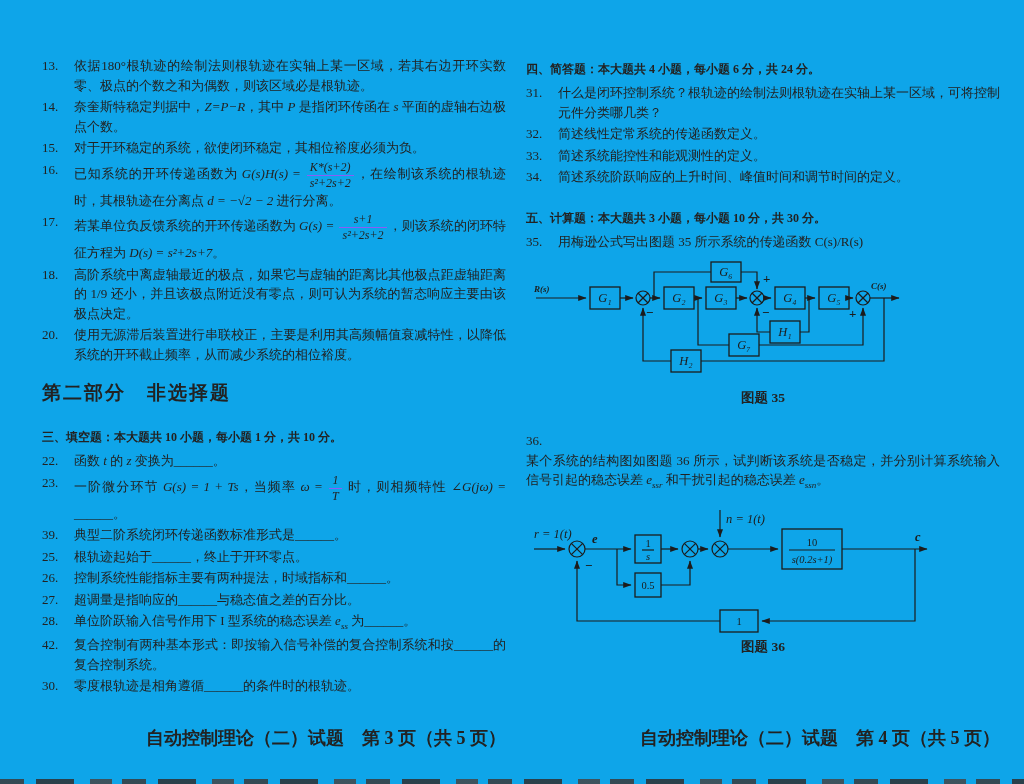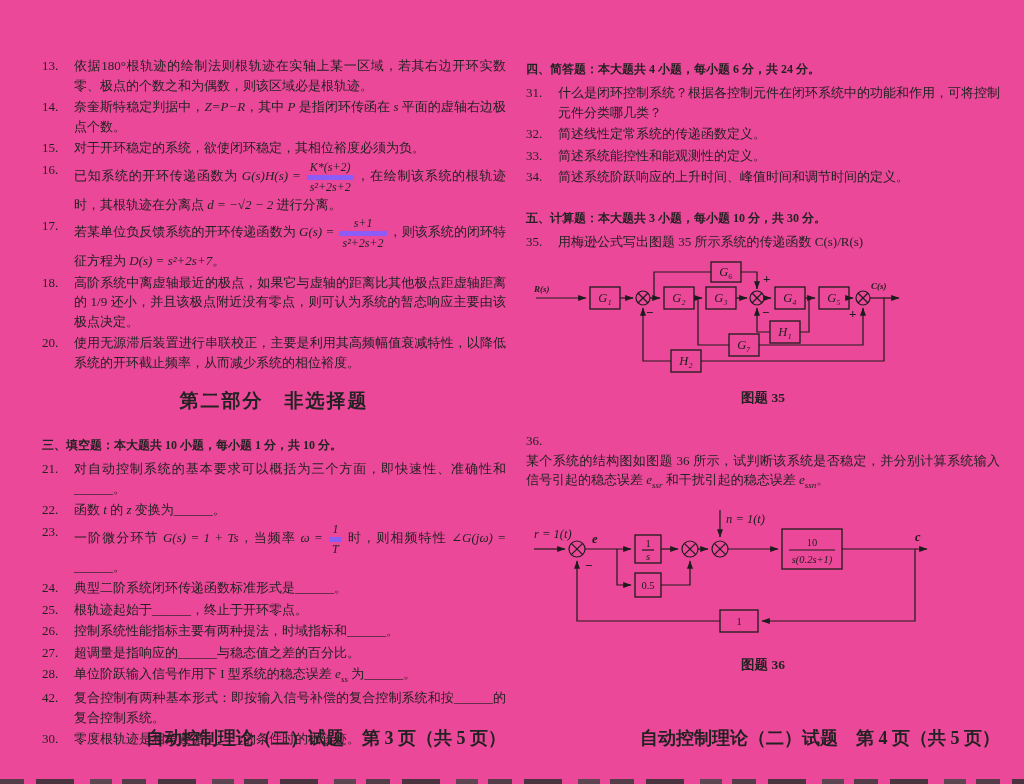--- a/index.html
+++ b/index.html
@@ -1,43 +1,43 @@
 <!DOCTYPE html>
 <html><head>
 <meta charset="utf-8">
 <style>
   html,body{margin:0;padding:0;background:#e9e9e7;}
   .page{
     position:relative; width:1024px; height:784px; margin:0 auto;
-    background:#ec4899; overflow:hidden;
+    background:#0ea5e9; overflow:hidden;
     font-family:"Liberation Serif","DejaVu Serif","DejaVu Sans",serif;
     color:#222;
     text-decoration:underline;
   }
   .col{position:absolute;}
   .col-left{left:42px; top:56px; width:464px;}
   .col-right{left:526px; top:60px; width:474px;}
   .q{display:flex; font-size:13px; line-height:1.5; margin-bottom:2px;}
   .qno{flex:none; width:32px;}
   .qtext{flex:1; text-align:justify;}
   .m{font-style:italic;}
   sub{font-style:italic; font-size:9px;}
   .frac{display:inline-block; vertical-align:middle; text-align:center;
         font-style:italic; font-size:12px; line-height:1.25; margin:0 2px;}
-  .frac .num{display:block; border-bottom:5px solid #8b5cf6; padding:0 3px;}
+  .frac .num{display:block; border-bottom:1px solid #8b5cf6; padding:0 3px;}
   .frac .den{display:block; padding:0 3px;}
-  .part-heading{font-size:19px; font-weight:bold; text-align:center;
+  .part-heading{font-size:19px; font-weight:bold; 
                 margin:16px 0 22px 0; letter-spacing:2px;}
   .sec-heading{font-size:12px; font-weight:bold; margin:0 0 5px 0; line-height:1.5;}
   .sec-heading.gap{margin-top:22px;}
   .figure{display:block;}
   .fig35svg{margin:8px 0 0 0;}
   .fig36svg{margin:14px 0 0 6px;}
   .fig-caption{font-size:13.5px; font-weight:bold; text-align:center; margin-top:12px;}
-  .fig-caption.c36{margin-top:18px;}
+  .fig-caption.c36{margin-top:0;}
   .q36{margin-top:24px;flex-direction:column;}
   .footer{position:absolute; top:726px; font-size:18px; font-weight:bold; text-align:right;}
   .footer-left{left:42px; width:464px;}
   .footer-right{left:526px; width:474px;}
   .scan-strip{position:absolute; left:0; right:0; bottom:0; height:5px; opacity:.85;
     background:repeating-linear-gradient(90deg,
       #3a3a3a 0px,#3a3a3a 24px, transparent 24px,transparent 36px,
       #2f2f2f 36px,#2f2f2f 74px, transparent 74px,transparent 90px,
       #454545 90px,#454545 112px, transparent 112px,transparent 122px);}
   svg{overflow:visible;}
@@ -82,33 +82,29 @@
     <div class="q">
         <span class="qno">20.</span>
         <span class="qtext">使用无源滞后装置进行串联校正，主要是利用其高频幅值衰减特性，以降低系统的开环截止频率，从而减少系统的相位裕度。</span>
       </div>
 
     <div class="part-heading">第二部分　非选择题</div>
 
     <div class="sec-heading">三、填空题：本大题共 10 小题，每小题 1 分，共 10 分。</div>
 
     <div class="q">
-        <span class="qno">21.</span>
-        <span class="qtext">对自动控制系统的基本要求可以概括为三个方面，即快速性、准确性和______。</span>
-      </div>
-    <div class="q">
         <span class="qno">22.</span>
         <span class="qtext">函数 <span class="m">t</span> 的 <span class="m">z</span> 变换为______。</span>
       </div>
     <div class="q">
         <span class="qno">23.</span>
         <span class="qtext">一阶微分环节 <span class="m">G(s) = 1 + Ts</span>，当频率 <span class="m">ω = </span><span class="frac"><span class="num">1</span><span class="den">T</span></span> 时，则相频特性 <span class="m">∠G(jω) = </span>______。</span>
       </div>
     <div class="q">
-        <span class="qno">24.</span>
+        <span class="qno">39.</span>
         <span class="qtext">典型二阶系统闭环传递函数标准形式是______。</span>
       </div>
     <div class="q">
         <span class="qno">25.</span>
         <span class="qtext">根轨迹起始于______，终止于开环零点。</span>
       </div>
     <div class="q">
         <span class="qno">26.</span>
         <span class="qtext">控制系统性能指标主要有两种提法，时域指标和______。</span>
       </div>
@@ -130,21 +126,21 @@
       </div>
 
   </div>
 
   <div class="col col-right">
 
     <div class="sec-heading">四、简答题：本大题共 4 小题，每小题 6 分，共 24 分。</div>
 
     <div class="q">
         <span class="qno">31.</span>
-        <span class="qtext">什么是闭环控制系统？根据各控制元件在闭环系统中的功能和作用，可将控制元件分类哪几类？</span>
+        <span class="qtext">什么是闭环控制系统？根轨迹的绘制法则根轨迹在实轴上某一区域，可将控制元件分类哪几类？</span>
       </div>
     <div class="q">
         <span class="qno">32.</span>
         <span class="qtext">简述线性定常系统的传递函数定义。</span>
       </div>
     <div class="q">
         <span class="qno">33.</span>
         <span class="qtext">简述系统能控性和能观测性的定义。</span>
       </div>
     <div class="q">

